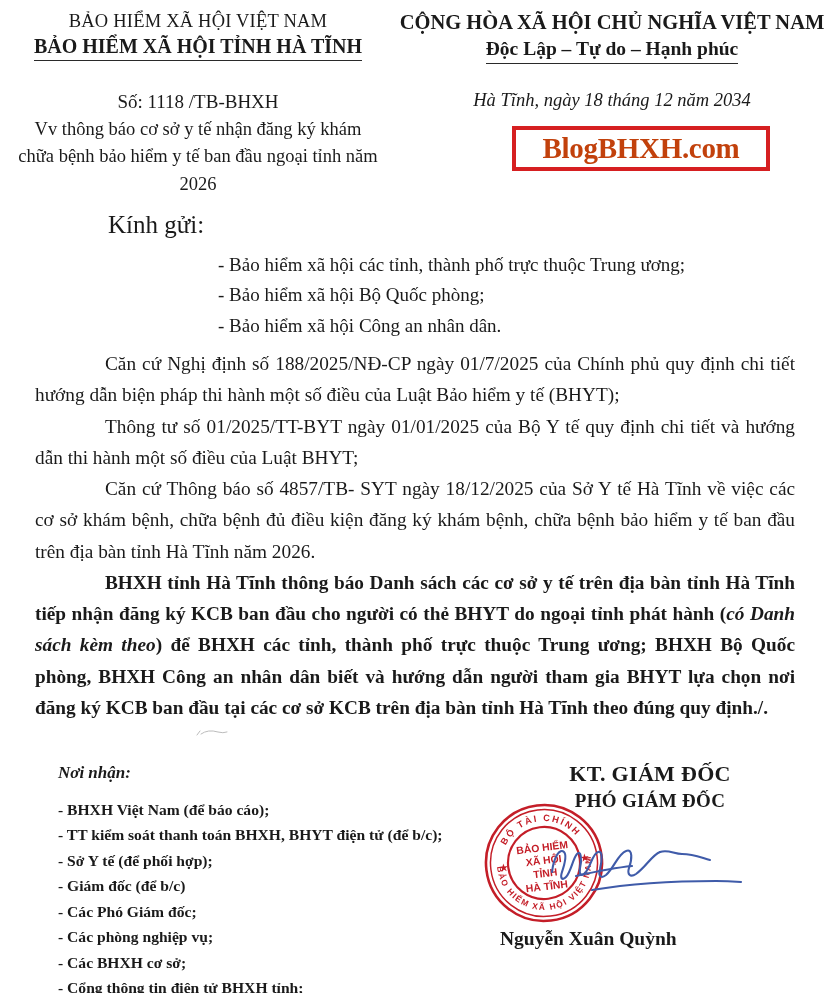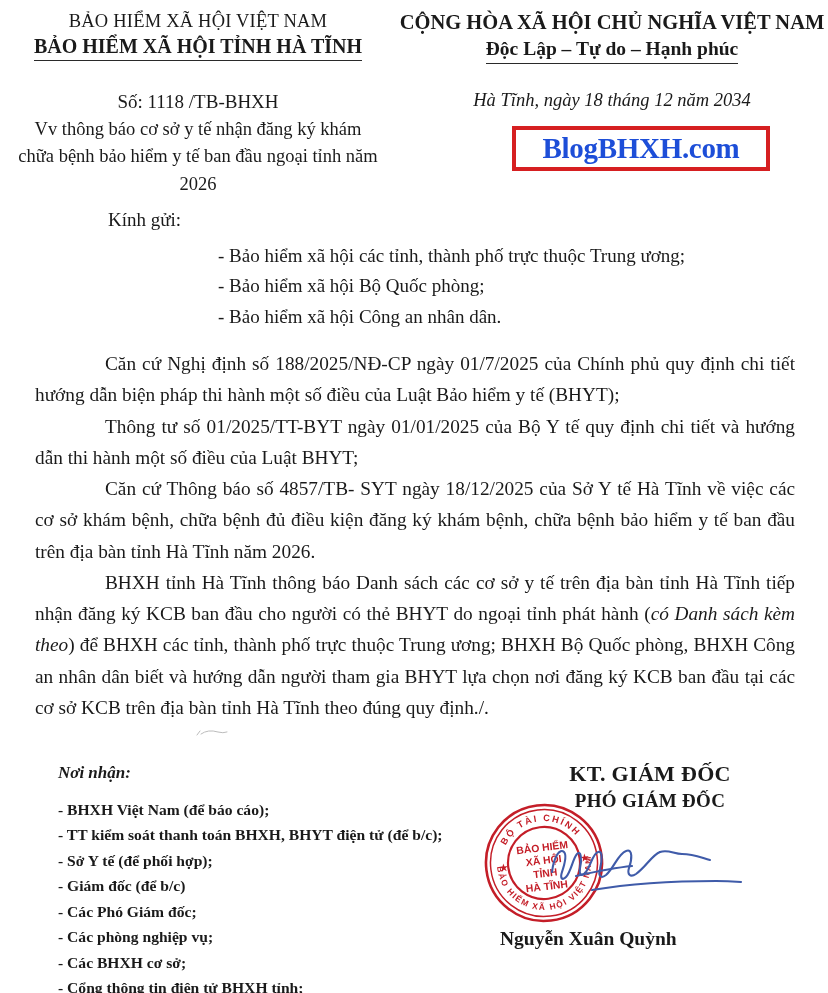--- a/index.html
+++ b/index.html
@@ -105,37 +105,37 @@
     width: 258px;
     height: 45px;
     border: 4px solid #d61f21;
     box-sizing: border-box;
     display: flex;
     align-items: center;
     justify-content: center;
     background: #ffffff;
   }
   .logo-text {
-    color: #1d4ed8;
+    color: #c2410c;
     font-weight: bold;
     font-size: 29px;
     letter-spacing: -.3px;
     white-space: nowrap;
     font-family: "Liberation Serif", "DejaVu Serif", serif;
   }
 
   
   .kinhgui-wrap {
     position: absolute;
     top: 206px;
     left: 0;
     width: 828px;
   }
   .kinhgui-label {
-    font-size: 19px;
+    font-size: 25px;
     margin-left: 108px;
     line-height: 1.5;
   }
   .kinhgui-list {
     margin-top: 6px;
     margin-left: 218px;
   }
   .kinhgui-item {
     font-size: 19px;
     line-height: 1.62;
@@ -151,20 +151,21 @@
     font-size: 19.3px;
     line-height: 1.62;
     text-align: justify;
   }
   .body-text p {
     margin: 0;
     text-indent: 70px;
   }
   .body-text p.tail {
     text-indent: 70px;
+    font-weight: bold;
   }
   .ital { font-style: italic; }
 
   .pen-mark {
     position: absolute;
     top: 724px;
     left: 196px;
     width: 34px;
     height: 10px;
     opacity: .45;

